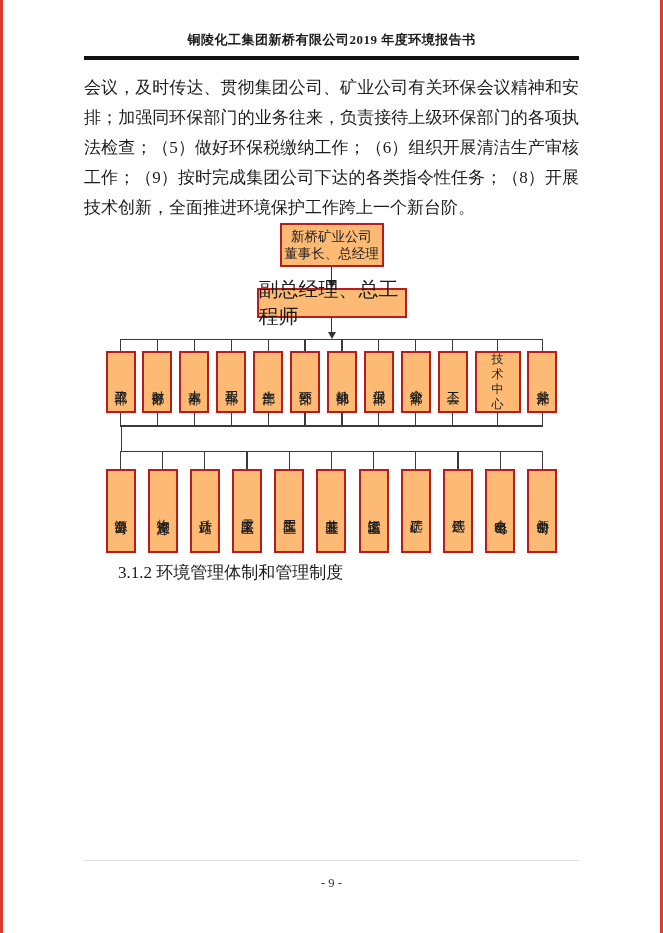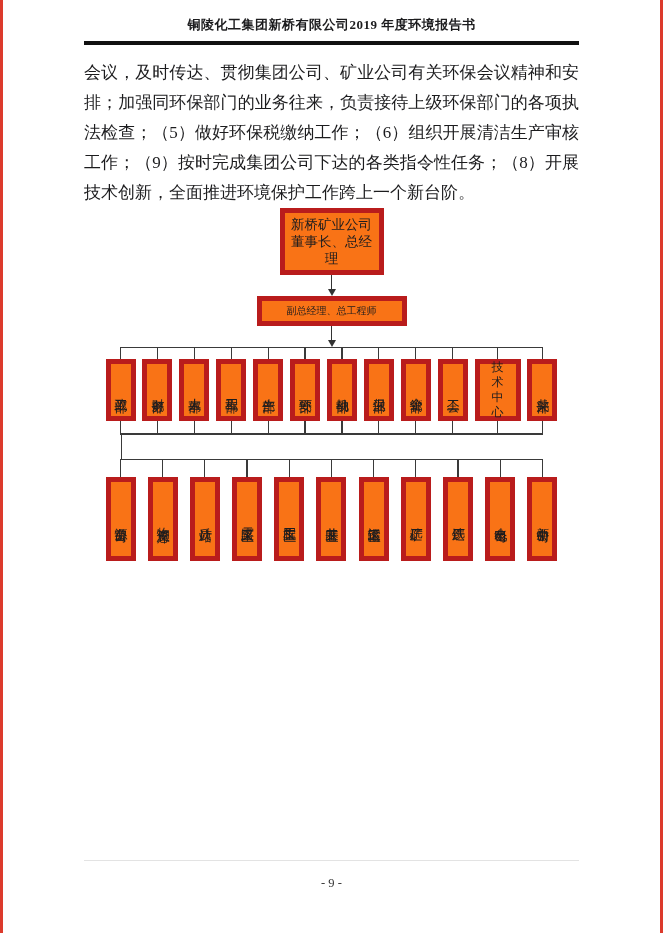--- a/index.html
+++ b/index.html
@@ -5,36 +5,36 @@
   html,body{margin:0;padding:0;background:#ffffff;}
   .page{
     position:relative; width:663px; height:933px; background:#ffffff;
     font-family:"Liberation Serif","DejaVu Serif",serif; color:#1c1c1e;
     overflow:hidden; margin:0 auto;
   }
   .edge-mark{position:absolute;top:0;bottom:0;width:3px;background:#dc3a2c;z-index:5;}
   .edge-mark.left{left:0;}
   .edge-mark.right{right:0;}
 
-  .header-title{margin-top:16px;text-align:center;font-size:13px;font-weight:bold;letter-spacing:.5px;}
+  .header-title{margin-top:31px;text-align:center;font-size:13px;font-weight:bold;letter-spacing:.5px;}
   .header-rule{height:3.5px;background:#111;margin:7px 84px 0 84px;}
 
   .body-text{margin:0 84px;}
   .para{margin:0;font-size:17px;line-height:30px;text-align:justify;}
   .para.first{margin-top:13px;}
   .para.indent{text-indent:2em;}
   .heading-line{text-indent:2em;margin-top:5px;}
 
   .chart-title{text-align:center;font-weight:bold;font-size:15px;margin:5px 0 9px 0;}
 
   
   .chart{position:relative;}
-  .obox{border:5px solid #b91c1c;background:#f97316;box-sizing:border-box;}
+  .obox{border:2px solid #b91c1c;background:#fdba74;box-sizing:border-box;}
   .top-box{width:104px;margin:0 auto;padding:3px 0;text-align:center;font-size:13.5px;line-height:17px;}
-  .second-box{width:150px;height:30px;margin:0 auto;display:flex;align-items:center;justify-content:center;font-size:10px;}
+  .second-box{width:150px;height:30px;margin:0 auto;display:flex;align-items:center;justify-content:center;font-size:20px;}
   .arrow{display:flex;flex-direction:column;align-items:center;}
   .arrow .shaft{width:1.2px;height:14px;background:#333;}
   .arrow .head{width:0;height:0;border:4.5px solid transparent;border-bottom:none;border-top:7px solid #333;}
 
   .row-wrap{position:relative;width:452px;margin:0 auto;}
   .bus{position:absolute;left:15px;right:15px;height:1.2px;background:#3a3a3a;}
   .bus-top{top:0;}
   .bus-bottom{bottom:0;}
   .cols{display:flex;justify-content:space-between;align-items:flex-start;}
   .col{display:flex;flex-direction:column;align-items:center;}
@@ -195,17 +195,18 @@
               <div class="obox cell cell2 v">水电公司</div>
             </div>
             <div class="col">
               <div class="stub stub2"></div>
               <div class="obox cell cell2 v">新中公司</div>
             </div>
         </div>
       </div>
     </div>
 
+    <p class="para heading-line">3.1.2 环境管理体制和管理制度</p>
   </div>
 
   <div class="footer-rule"></div>
   <div class="page-number">- 9 -</div>
 </div>
 
 </body></html>

